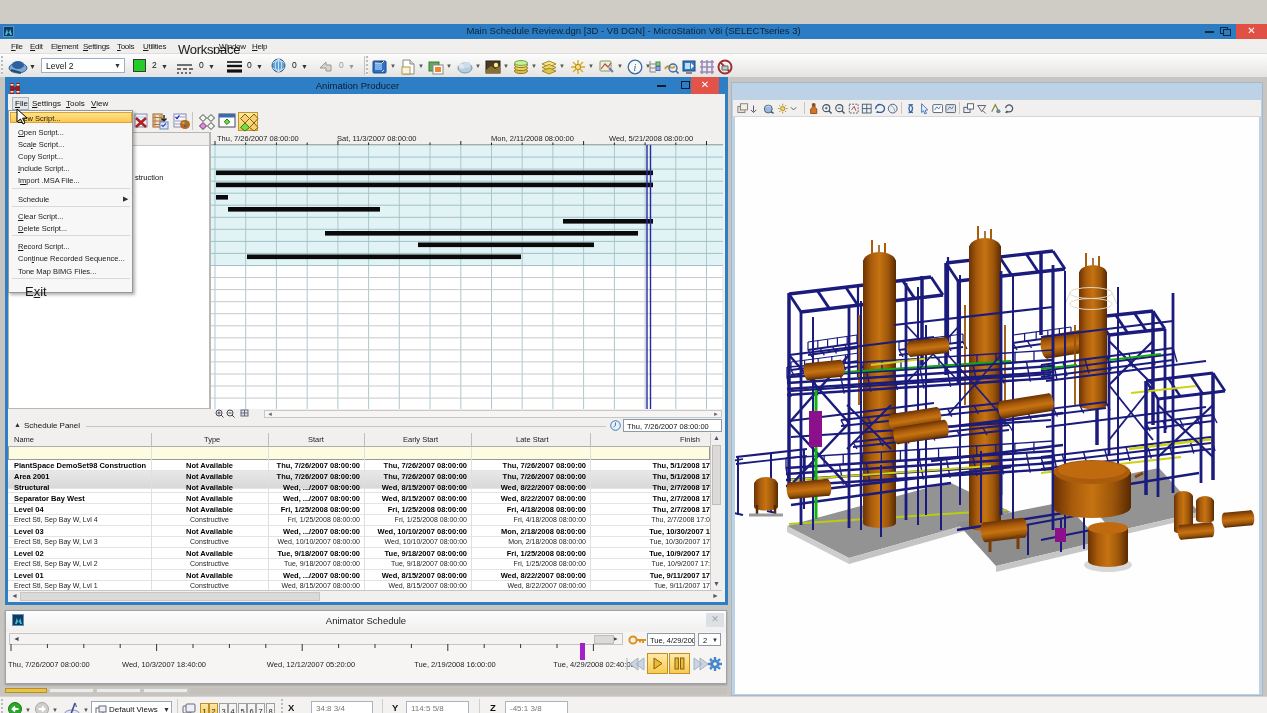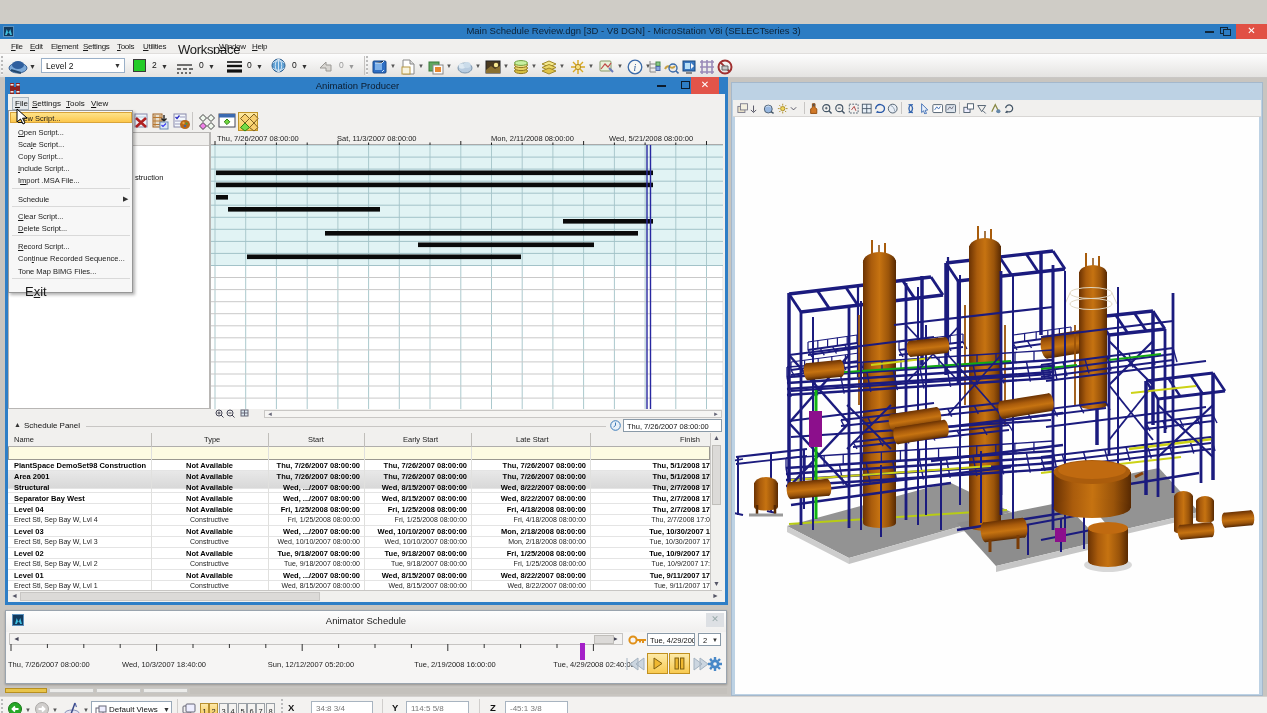--- a/index.html
+++ b/index.html
@@ -1036,21 +1036,21 @@
         <line x1="402.4" y1="0" x2="402.4" y2="4" stroke="#333" stroke-width="1"></line>
         <line x1="438.8" y1="0" x2="438.8" y2="7" stroke="#333" stroke-width="1"></line>
         <line x1="475.2" y1="0" x2="475.2" y2="4" stroke="#333" stroke-width="1"></line>
         <line x1="511.6" y1="0" x2="511.6" y2="4" stroke="#333" stroke-width="1"></line>
         <line x1="548.0" y1="0" x2="548.0" y2="4" stroke="#333" stroke-width="1"></line>
         <line x1="584.4" y1="0" x2="584.4" y2="7" stroke="#333" stroke-width="1"></line>
       </svg>
       <div class="abs" style="left:574px;top:32px;width:5px;height:17px;background:#a420c8;"></div>
       <span class="abs tt" style="left:2px;top:49px;font-size:7.5px;color:#222;">Thu, 7/26/2007 08:00:00</span>
       <span class="abs tt" style="left:113px;top:49px;width:90px;text-align:center;font-size:7.5px;color:#222;">Wed, 10/3/2007 18:40:00</span>
-      <span class="abs tt" style="left:260px;top:49px;width:90px;text-align:center;font-size:7.5px;color:#222;">Sun, 12/12/2007 05:20:00</span>
+      <span class="abs tt" style="left:260px;top:49px;width:90px;text-align:center;font-size:7.5px;color:#222;">Wed, 12/12/2007 05:20:00</span>
       <span class="abs tt" style="left:404px;top:49px;width:90px;text-align:center;font-size:7.5px;color:#222;">Tue, 2/19/2008 16:00:00</span>
       <span class="abs tt" style="left:543px;top:49px;width:90px;text-align:center;font-size:7.5px;color:#222;">Tue, 4/29/2008 02:40:00</span>
       <svg class="abs" style="left:618px;top:44px;" width="22" height="18">
         <path d="M3 3 v12 M14 3 L6 9 l8 6 z M20 3 l-8 6 8 6 z" fill="#ccd6e0" stroke="#a4b2c0"></path>
       </svg>
       <div class="abs" style="left:641px;top:42px;width:21px;height:21px;background:linear-gradient(#fdeaa8,#f8ca50);border:1px solid #c09020;"><svg width="19" height="19">
           <path d="M6 4 L14 9.5 L6 15 Z" fill="#f0b830" stroke="#806010"></path>
         </svg></div>
       <div class="abs" style="left:663px;top:42px;width:21px;height:21px;background:linear-gradient(#fdeaa8,#f8ca50);border:1px solid #c09020;"><svg width="19" height="19">
           <rect x="5" y="4" width="3.4" height="11" fill="#f0b830" stroke="#806010"></rect>

